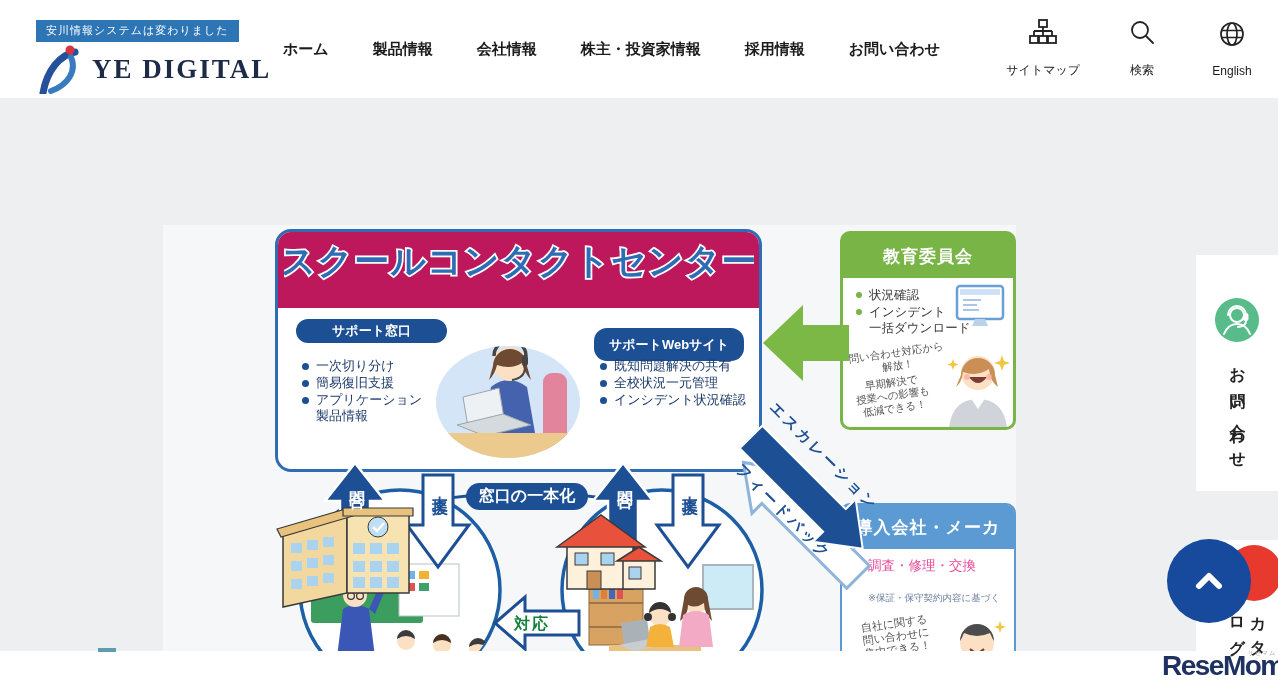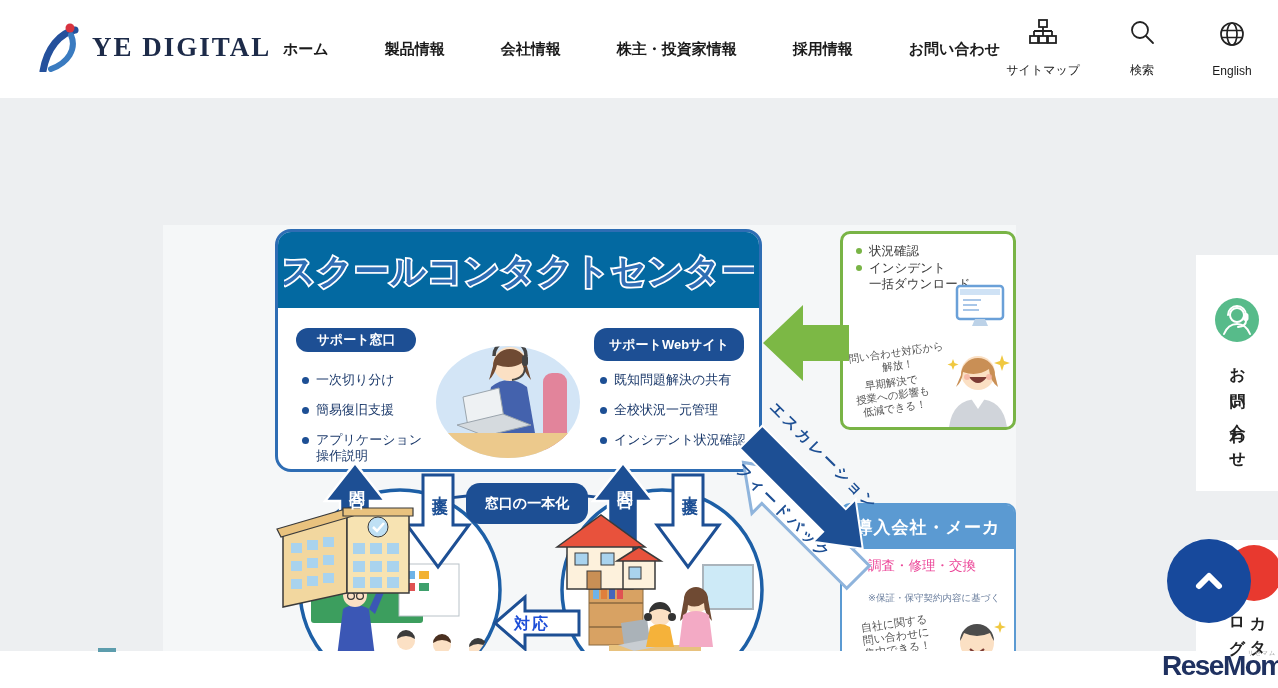--- a/index.html
+++ b/index.html
@@ -5,37 +5,37 @@
   * { margin:0; padding:0; box-sizing:border-box; }
   html,body { width:1278px; height:688px; }
   body { font-family:"Liberation Sans","DejaVu Sans",sans-serif; background:#ffffff; position:relative; overflow:hidden; }
 
   
   .header { position:absolute; left:0; top:0; width:1278px; height:98px; background:#fff; z-index:20; }
   .logo-block { position:absolute; left:36px; top:20px; cursor:pointer; }
   .logo-banner { display:inline-block; background:#2e75b6; color:#fff; font-size:11px; padding:3px 10px 4px; letter-spacing:1px; }
   .logo-row { display:flex; align-items:center; margin-top:2px; }
   .brand { font-family:"Liberation Serif","DejaVu Serif",serif; font-weight:bold; font-size:27px; letter-spacing:2px; color:#1d2b49; margin-left:6px; }
-  .nav { position:absolute; left:283px; top:0; height:98px; display:flex; align-items:center; gap:56px; }
+  .nav { position:absolute; left:283px; top:0; height:98px; display:flex; align-items:center; gap:44px; }
   .nav a { font-size:15px; font-weight:bold; color:#1b1b1b; text-decoration:none; white-space:nowrap; cursor:pointer; }
   .tools { position:absolute; right:18px; top:0; height:98px; display:flex; align-items:center; gap:34px; }
   .tool { display:flex; flex-direction:column; align-items:center; gap:17px; cursor:pointer; min-width:56px; }
   .tool span { font-size:12px; color:#1a1a1a; white-space:nowrap; }
 
   
   .band { position:absolute; left:0; top:98px; width:1278px; height:553px; background:#edeff1; }
   .figure { position:absolute; left:163px; top:127px; width:853px; height:524px; background:#f5f7f8; }
   .figure .layer { position:absolute; left:0; top:0; z-index:2; }
 
   
   .main-box { position:absolute; left:112px; top:4px; width:487px; height:243px; background:#fff; border:3px solid #2e6db4; border-radius:16px; z-index:1; overflow:hidden; }
-  .box-title { height:76px; background:#0369a1; display:flex; align-items:center; justify-content:center; }
+  .box-title { height:76px; background:#be185d; display:flex; align-items:flex-start; justify-content:center; }
   .pill { position:absolute; background:#1d4f94; color:#fff; font-weight:bold; font-size:13px; display:flex; align-items:center; justify-content:center; border-radius:13px; white-space:nowrap; z-index:3; }
   .blist { position:absolute; list-style:none; z-index:3; }
-  .blist li { position:relative; padding-left:16px; font-size:13px; line-height:16px; color:#1c3a6b; white-space:pre-line; margin-bottom:1px;margin-top:14px; }
+  .blist li { position:relative; padding-left:16px; font-size:13px; line-height:16px; color:#1c3a6b; white-space:pre-line; margin-bottom:1px; }
   .blist li::before { content:""; position:absolute; left:2px; top:5px; width:7px; height:7px; border-radius:50%; background:#1d4f94; }
 
   
   .side-box { position:absolute; width:176px; background:#fff; z-index:1; }
   .side-box .hd { height:44px; display:flex; align-items:center; justify-content:center; color:#fff; font-weight:bold; font-size:17px; letter-spacing:1px; }
   .edu-box { left:677px; top:6px; height:199px; border:3px solid #79b446; border-radius:10px; }
   .edu-box .hd { background:#79b446; border-radius:5px 5px 0 0; }
   .vendor-box { left:677px; top:278px; height:196px; border:2px solid #5b9ad2; border-radius:10px; }
   .vendor-box .hd { background:#5b9ad2; border-radius:7px 7px 0 0; }
   .side-list { list-style:none; margin:9px 6px 0 12px; }
@@ -45,21 +45,21 @@
   .vendor-box .side-list li { color:#ec4899; font-size:13.5px; }
   .vendor-box .side-list li::before { content:""; position:absolute; left:0px; top:5px; width:7px; height:7px; border-radius:50%; background:#3e7cc0; }
   .hand-note { position:absolute; font-size:10.5px; line-height:13px; color:#555; white-space:pre-line; text-align:center; transform:rotate(-8deg); z-index:2; }
   .vendor-caption { margin:18px 6px 0 26px; font-size:9.5px; color:#6b7f9e; }
   .figure-art { position:absolute; z-index:2; }
 
   
   .v-label { position:absolute; writing-mode:vertical-rl; text-orientation:upright; font-weight:bold; z-index:4; letter-spacing:3px; }
   .v-label.white { color:#fff; font-size:16px; }
   .v-label.blue { color:#1d4f94; font-size:16px; }
-  .h-label { position:absolute; font-weight:bold; color:#1d4ed8; font-size:16px; letter-spacing:2px; z-index:4; }
+  .h-label { position:absolute; font-weight:bold; color:#15803d; font-size:16px; letter-spacing:2px; z-index:4; }
   .circle-pill { position:absolute; background:#1d4f94; border:2px solid #fff; color:#fff; font-weight:bold; font-size:15px; letter-spacing:2px; display:flex; align-items:center; justify-content:center; border-radius:14px; z-index:4; }
   .footnote { position:absolute; left:557px; top:459px; width:124px; font-size:11.5px; line-height:16px; color:#23355c; white-space:pre-line; padding-left:15px; text-indent:-15px; z-index:4; }
 
   
   .contact-tab { position:absolute; left:1196px; top:255px; width:82px; height:236px; background:#fff; z-index:12; cursor:pointer; display:flex; flex-direction:column; align-items:center; padding-top:43px; }
   .contact-icon { width:44px; height:44px; border-radius:50%; background:#57bb8a; display:flex; align-items:center; justify-content:center; }
   .contact-tab .vtxt { margin-top:14px; writing-mode:vertical-rl; text-orientation:upright; font-size:16px; font-weight:bold; color:#222; letter-spacing:6px; }
   .catalog-tab { position:absolute; left:1196px; top:540px; width:82px; height:148px; background:#fff; z-index:10; cursor:pointer; }
   .catalog-tab .vtxt { position:absolute; left:30px; top:66px; writing-mode:vertical-rl; text-orientation:upright; font-size:16px; font-weight:bold; color:#222; letter-spacing:4px; height:52px; overflow:hidden; }
   .catalog-dot { position:absolute; left:1226px; top:545px; width:56px; height:56px; border-radius:50%; background:#e8392f; z-index:11; }
@@ -69,20 +69,21 @@
   .teal-dash { position:absolute; left:98px; top:648px; width:18px; height:4px; background:#5d9dad; z-index:9; }
   .watermark { position:absolute; left:1162px; top:650px; z-index:14; }
   .watermark .wm-text { font-weight:800; font-size:28px; letter-spacing:-1.5px; color:#1f3160; }
   .watermark .wm-ruby { position:absolute; top:-1px; right:14px; font-size:6px; color:#999; letter-spacing:1px; }
 </style>
 </head>
 <body>
 
 <div class="header">
   <div class="logo-block">
+    <div class="logo-banner">安川情報システムは変わりました</div>
     <div class="logo-row">
       <svg width="50" height="50" viewBox="0 0 50 50">
         <path d="M7,49 C11,26 24,11 39,8" stroke="#24509c" stroke-width="7" fill="none" stroke-linecap="round"></path>
         <path d="M15,47 C32,41 41,27 35,13" stroke="#3a7bc0" stroke-width="6" fill="none" stroke-linecap="round"></path>
         <circle cx="34" cy="6" r="4.5" fill="#d8333f"></circle>
       </svg>
       <span class="brand">YE DIGITAL</span>
     </div>
   </div>
   <nav class="nav">
@@ -300,36 +301,37 @@
         </g>
       </g>
     </svg>
 
     <div class="main-box">
       <div class="box-title">
         <svg width="470" height="56" viewBox="0 0 470 56">
           <text x="235" y="41" text-anchor="middle" font-size="35" font-weight="bold" fill="#2e6db4" stroke="#ffffff" stroke-width="3.5" paint-order="stroke" letter-spacing="1">スクールコンタクトセンター</text>
         </svg>
       </div>
-      <div class="pill" style="left:18px; top:96px; width:120px; height:24px;text-align:center;">サポート窓口</div>
+      <div class="pill" style="left:18px; top:87px; width:151px; height:24px;text-align:center;">サポート窓口</div>
       <ul class="blist" style="left:22px; top:126px; width:160px;">
         <li>一次切り分け</li>
         <li>簡易復旧支援</li>
         <li>アプリケーション
-操作説明</li>
+製品情報</li>
       </ul>
       <div class="pill" style="left:316px; top:96px; width:150px; height:33px;">サポートWebサイト</div>
       <ul class="blist" style="left:320px; top:126px; width:165px;">
         <li>既知問題解決の共有</li>
         <li>全校状況一元管理</li>
         <li>インシデント状況確認</li>
       </ul>
     </div>
 
     <div class="side-box edu-box">
+      <div class="hd">教育委員会</div>
       <ul class="side-list">
         <li>状況確認</li>
         <li>インシデント
 一括ダウンロード</li>
       </ul>
       <svg class="figure-art" style="right:6px; top:50px;" width="52" height="46" viewBox="0 0 52 46">
         <rect x="2" y="2" width="46" height="33" rx="3" fill="#fff" stroke="#6aa0d8" stroke-width="2.5"></rect>
         <rect x="5" y="5" width="40" height="6" fill="#cfe2f5"></rect>
         <path d="M8,16 h18 M8,21 h14 M8,26 h16" stroke="#a8c6e8" stroke-width="2"></path>
         <path d="M20,35 h10 l3,7 h-16 z" fill="#bcd2e8"></path>
@@ -370,21 +372,21 @@
         <path d="M26,46 q7,7 14,0" stroke="#7c3b34" stroke-width="2" fill="none"></path>
         <path d="M56,18 l1.5,4.5 4.5,1.5 -4.5,1.5 -1.5,4.5 -1.5,-4.5 -4.5,-1.5 4.5,-1.5 z" fill="#f0c840"></path>
       </svg>
     </div>
 
     <div class="v-label white" style="left:183px; top:252px;">問合</div>
     <div class="v-label white" style="left:451px; top:252px;">問合</div>
     <div class="v-label blue" style="left:266px; top:258px;">支援</div>
     <div class="v-label blue" style="left:516px; top:258px;">支援</div>
     <div class="h-label" style="left:351px; top:389px;">対応</div>
-    <div class="pill" style="left:303px; top:258px; width:122px; height:41px; font-size:14px; border-radius:14px;">窓口の一本化</div>
+    <div class="pill" style="left:303px; top:258px; width:122px; height:27px; font-size:16px; border-radius:14px;">窓口の一本化</div>
     <div class="circle-pill" style="left:186px; top:462px; width:104px; height:25px;">
       
     </div>
     <div class="circle-pill" style="left:448px; top:462px; width:104px; height:25px;">
       
     </div>
     <div class="footnote">※ 家庭向けサービスは
 オプションです。</div>
   </div>
 </div>

